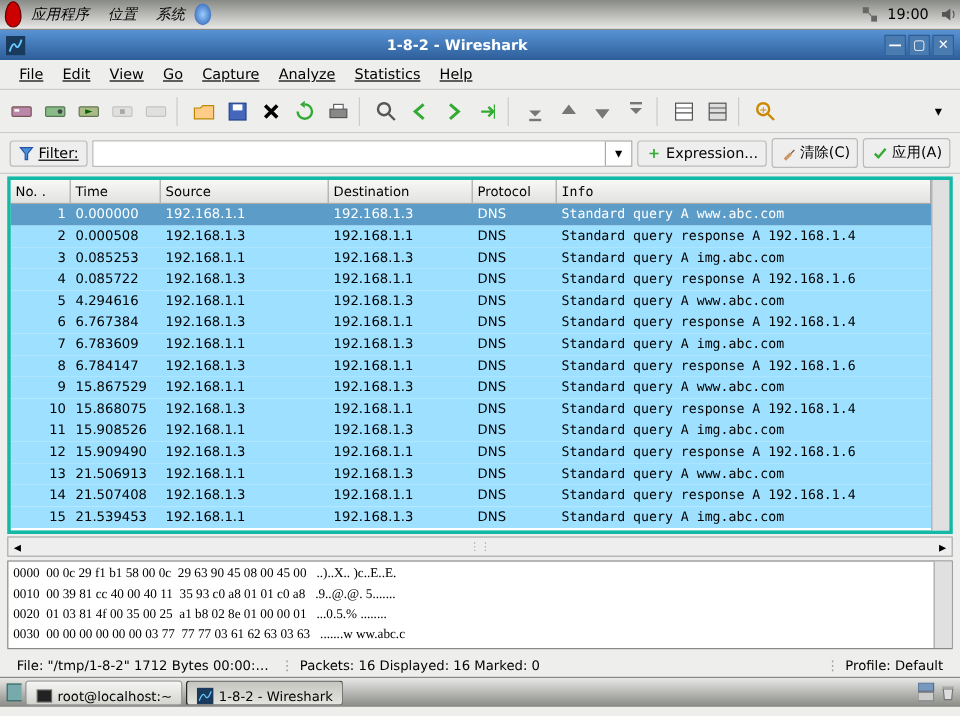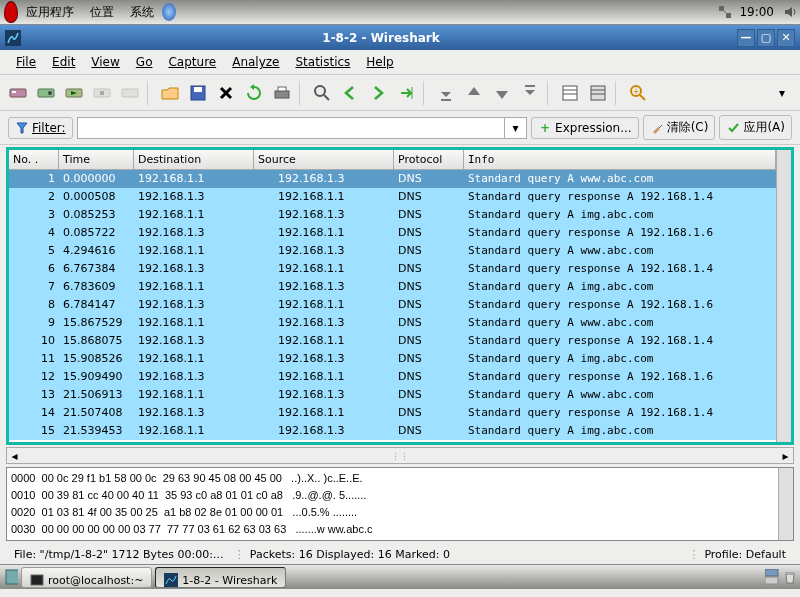--- a/index.html
+++ b/index.html
@@ -1,19 +1,19 @@
 <!DOCTYPE html>
 <html><head>
 <meta charset="utf-8">
 <style>
 * { box-sizing: border-box; margin: 0; padding: 0; font-family: "DejaVu Sans", sans-serif; }
 body { width: 800px; height: 597px; background: #eeeeec; font-size: 12px; overflow: hidden; }
 .panel-top { height: 25px; background: linear-gradient(#888a85, #e8e8e6); border-bottom: 1px solid #888; display: flex; align-items: center; padding: 0 4px; }
 .panel-top .redhat { width: 22px; height: 22px; background: #c00; border-radius: 50% 50% 50% 50% / 60% 60% 40% 40%; border: 1px solid #600; }
-.panel-top .menu-label { padding: 0 8px; font-size: 12px; color: #000; }
+.panel-top .menu-label { padding: 0 8px; font-size: 12px; color: #000; font-style: italic; }
 .panel-top .globe { width: 18px; height: 18px; background: radial-gradient(#9cf, #25a); border-radius: 50%; }
 .panel-top .spacer { flex: 1; }
 .panel-top .time { padding: 0 8px; }
 .titlebar { height: 25px; background: linear-gradient(#5893d4, #2d5e9a); display: flex; align-items: center; color: #fff; font-weight: bold; padding: 0 5px; }
 .titlebar .icon { width: 16px; height: 16px; background: #1a3a5d; margin-right: 6px; display: flex; align-items: center; justify-content: center; }
 .titlebar .title { flex: 1; text-align: center; }
 .titlebar .win-btn { width: 18px; height: 18px; background: #4a7cb1; border: 1px solid #2d5e9a; margin-left: 2px; display: flex; align-items: center; justify-content: center; color: #fff; font-size: 11px; }
 .menubar { height: 25px; background: #eeeeec; display: flex; align-items: center; padding: 0 8px; border-bottom: 1px solid #ccc; }
 .menubar .menu-item { padding: 2px 8px; font-size: 12px; }
 .menubar .menu-item u { text-decoration: underline; }
@@ -38,21 +38,21 @@
 .c-dst { width: 120px; }
 .c-proto { width: 70px; }
 .c-info { flex: 1; font-family: monospace; }
 .scrollbar-v { width: 15px; background: #e0e0e0; border-left: 1px solid #aaa; }
 .list-wrap { display: flex; }
 .list-content { flex: 1; }
 .hscroll { height: 17px; margin: 0 6px; background: #eee; border: 1px solid #aaa; display: flex; align-items: center; }
 .hscroll .arrow { width: 15px; height: 15px; display: flex; align-items: center; justify-content: center; }
 .hscroll .track { flex: 1; }
 .hex-pane { margin: 3px 6px; border: 1px solid #888; background: #fff; height: 74px; display: flex; }
-.hex-content { flex: 1; padding: 2px 4px; font-family: Liberation Sans, sans-serif; font-size: 11px; line-height: 17px; white-space: pre; overflow: hidden; }
+.hex-content { flex: 1; padding: 2px 4px; font-family: Liberation Serif, serif; font-size: 11px; line-height: 17px; white-space: pre; overflow: hidden; }
 .statusbar { height: 20px; display: flex; align-items: center; font-size: 11px; padding: 0 4px; }
 .statusbar .sb-cell { padding: 0 10px; }
 .sb-sep { width: 6px; color: #999; }
 .panel-bottom { height: 25px; background: linear-gradient(#e8e8e6, #888a85); border-top: 1px solid #888; display: flex; align-items: center; padding: 0 4px; gap: 3px; }
 .task-btn { height: 21px; padding: 0 8px; border: 1px solid #999; background: linear-gradient(#f5f5f3, #d5d5d0); border-radius: 3px; font-size: 11px; display: flex; align-items: flex-end; gap: 4px; }
 .task-btn.active { background: linear-gradient(#c5c5c0, #e5e5e0); border: 1px inset #777; }
 .icon-sm { width: 14px; height: 14px; display: inline-flex; align-items: center; justify-content: center; }
 svg { display: block; }
 </style>
 </head>
@@ -274,22 +274,22 @@
     <span>应用(A)</span>
   </span>
 </div>
 
 <div class="packet-list">
   <div class="list-wrap">
     <div class="list-content">
       <div class="pl-header">
         <div class="col c-no">No. .</div>
         <div class="col c-time">Time</div>
+        <div class="col c-src">Source</div>
         <div class="col c-dst">Destination</div>
-        <div class="col c-src">Source</div>
         <div class="col c-proto">Protocol</div>
         <div class="col c-info">Info</div>
       </div>
       <div class="pl-body" id="pl-body">
           <div class="pl-row selected">
             <div class="cell c-no">1</div>
             <div class="cell c-time">0.000000</div>
             <div class="cell c-src">192.168.1.1</div>
             <div class="cell c-dst">192.168.1.3</div>
             <div class="cell c-proto">DNS</div>

